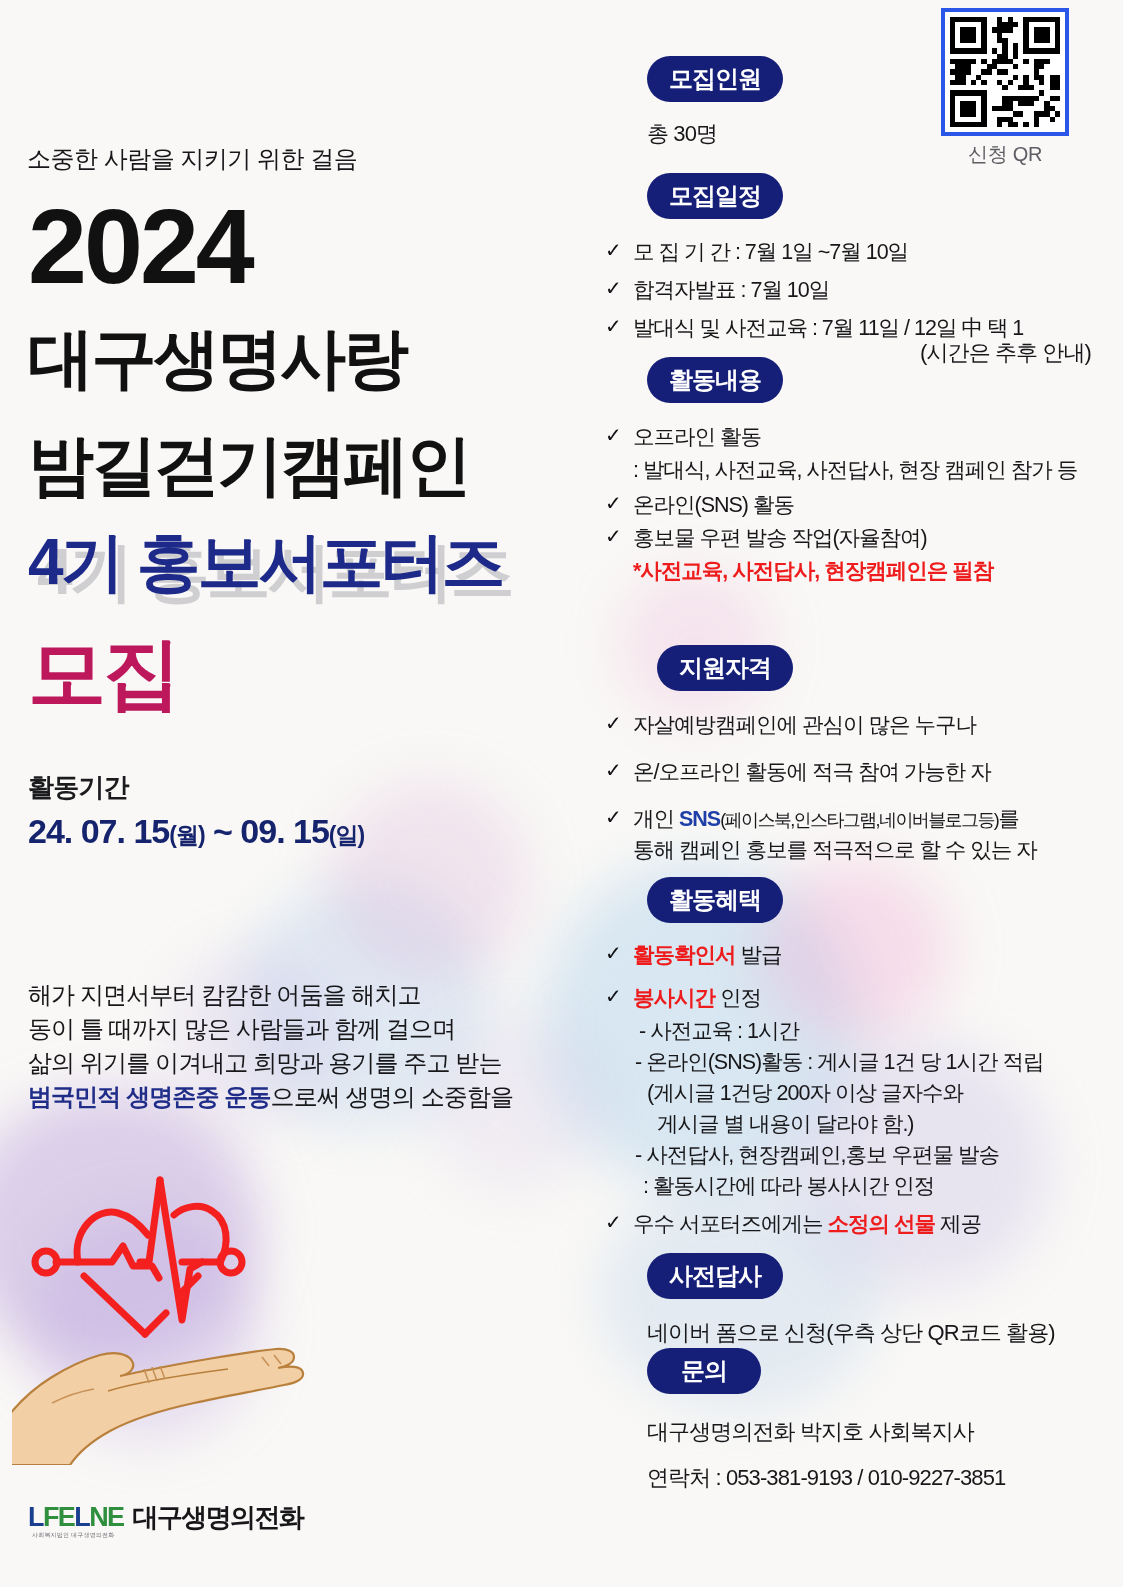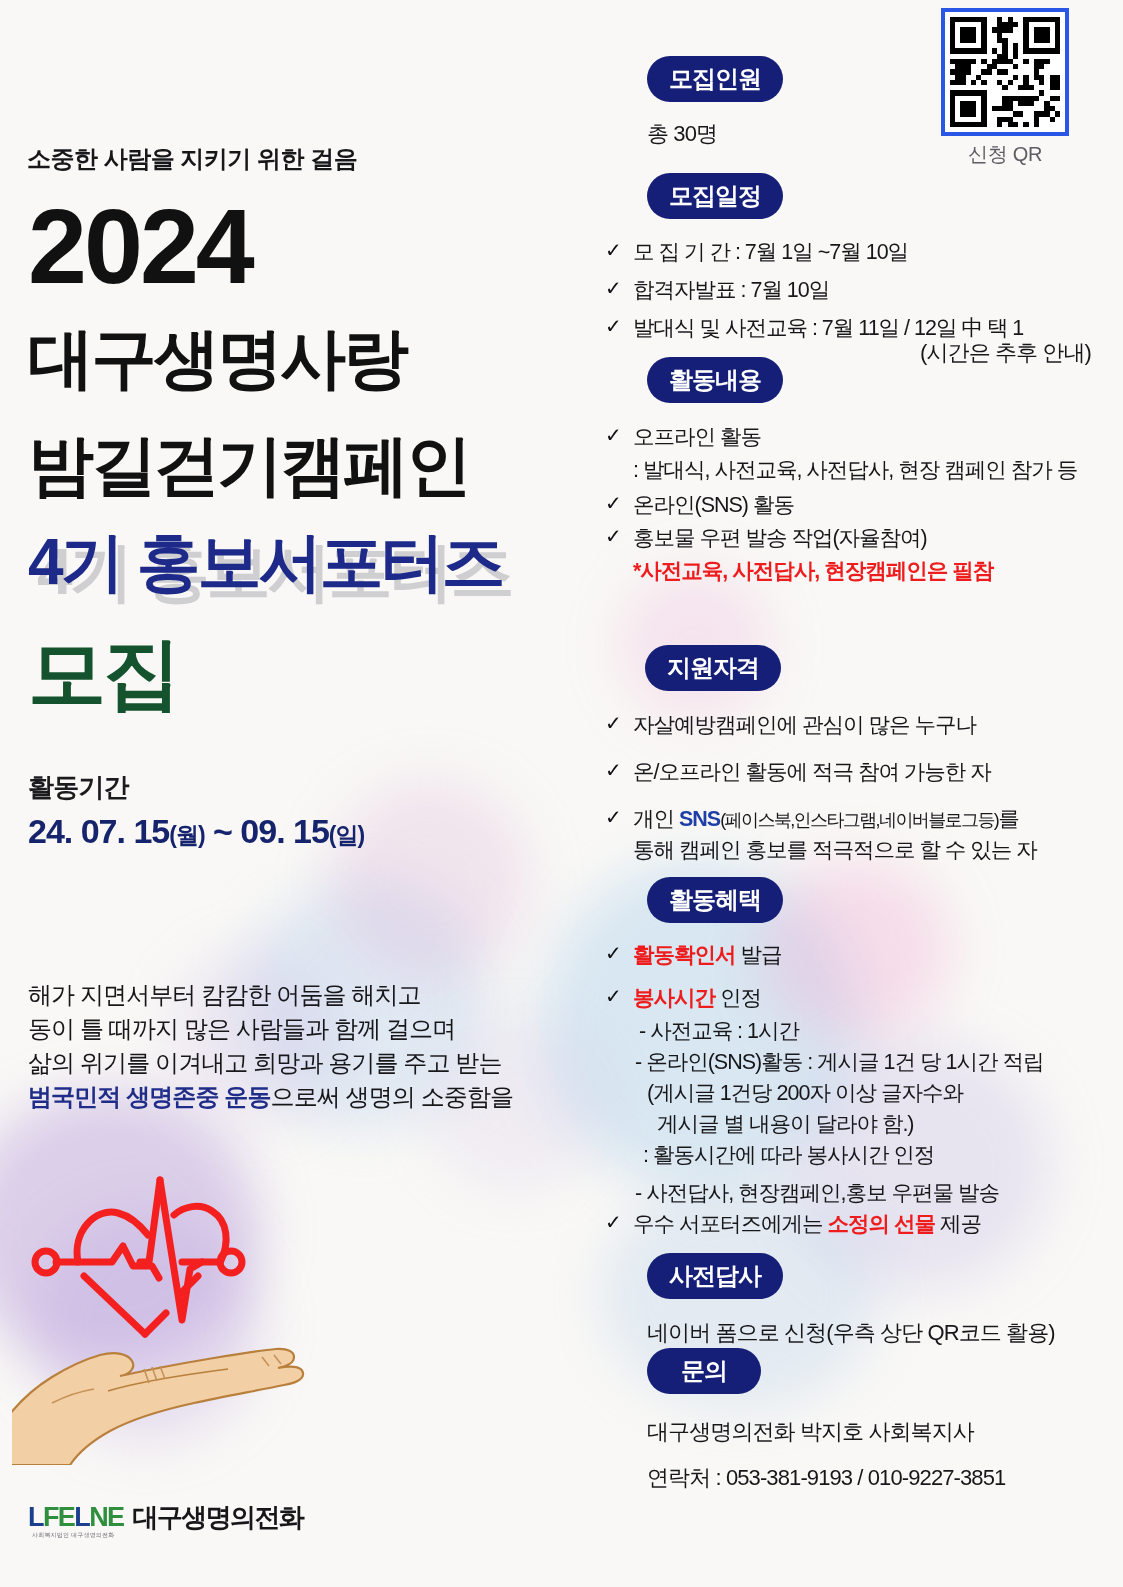--- a/index.html
+++ b/index.html
@@ -23,31 +23,31 @@
   .b6{left:760px;  top:860px;  width:190px;height:180px; background:rgba(240,170,212,.34);}
   .b7{left:620px;  top:570px;  width:150px;height:150px; background:rgba(236,176,214,.28);}
   .b8{left:790px;  top:1040px; width:260px;height:250px; background:rgba(180,170,225,.26);}
   .b9{left:600px;  top:1180px; width:280px;height:230px; background:rgba(176,202,232,.30);}
   .b10{left:170px; top:950px;  width:170px;height:170px; background:rgba(196,176,226,.22);}
   .b11{left:430px; top:1020px; width:170px;height:170px; background:rgba(206,190,230,.20);}
 
   
   .left{position:absolute;left:0;top:0;width:600px;height:1587px;z-index:2;}
 
-  .kicker{position:absolute;left:27px;top:143px;font-size:24px;font-weight:bold;letter-spacing:-.5px;color:#17171a;}
+  .kicker{position:absolute;left:27px;top:143px;font-size:24px;font-weight:normal;letter-spacing:-.5px;color:#17171a;}
 
   .year{position:absolute;left:28px;top:193px;font-size:106px;font-weight:bold;letter-spacing:-3px;line-height:1;color:#111;}
 
   .t-line1{position:absolute;left:28px;top:325px;font-size:66px;font-weight:bold;letter-spacing:-3px;line-height:1;color:#111;}
   .t-line2{position:absolute;left:28px;top:432px;font-size:66px;font-weight:bold;letter-spacing:-3px;line-height:1;color:#111;}
 
   .t-highlight{position:absolute;left:28px;top:530px;font-size:64px;font-weight:bold;letter-spacing:-3px;line-height:1;color:#1d2a8a;
     text-shadow:9px 10px 0 rgba(150,150,160,.42);}
 
-  .t-line4{position:absolute;left:28px;top:634px;font-size:78px;font-weight:bold;letter-spacing:-3px;line-height:1;color:#14532d;}
+  .t-line4{position:absolute;left:28px;top:634px;font-size:78px;font-weight:bold;letter-spacing:-3px;line-height:1;color:#be185d;}
 
   .period-label{position:absolute;left:28px;top:770px;font-size:26px;font-weight:bold;letter-spacing:-.8px;color:#1b1b1e;}
   .period-value{position:absolute;left:28px;top:812px;font-size:34px;font-weight:bold;letter-spacing:-1px;color:#16246e;}
   .period-value .sm{font-size:23px;}
 
   .about-q{position:absolute;left:28px;top:898px;font-size:25px;font-weight:bold;letter-spacing:-1px;color:#1f2d88;}
   .about-q .blk{color:#17171a;}
 
   .about-body{position:absolute;left:28px;top:950px;width:540px;font-size:24px;line-height:1.42;letter-spacing:-.9px;color:#17171a;margin-top:28px;}
   .about-body .nv{color:#1f2d88;font-weight:bold;}
@@ -650,21 +650,21 @@
         <span class="ck">✓</span>
         <span class="txt">온라인(SNS) 활동</span>
       </div>
     <div class="li" style="margin-bottom:2px;">
         <span class="ck">✓</span>
         <span class="txt">홍보물 우편 발송 작업(자율참여)</span>
       </div>
     <div class="sub red">*사전교육, 사전답사, 현장캠페인은 필참</div>
   </div>
 
-  <div class="bpos" style="left:45px;top:645px;text-decoration:underline;">
+  <div class="bpos" style="left:57px;top:645px;text-decoration:underline;">
     <span class="badge w1">지원자격</span>
   </div>
   <div class="list" style="left:5px;top:710px;width:518px;">
     <div class="li" style="margin-bottom:16px;">
         <span class="ck">✓</span>
         <span class="txt">자살예방캠페인에 관심이 많은 누구나</span>
       </div>
     <div class="li" style="margin-bottom:16px;">
         <span class="ck">✓</span>
         <span class="txt">온/오프라인 활동에 적극 참여 가능한 자</span>
@@ -684,22 +684,22 @@
         <span class="txt"><span class="red">활동확인서</span><span> 발급</span></span>
       </div>
     <div class="li" style="margin-bottom:2px;">
         <span class="ck">✓</span>
         <span class="txt"><span class="red">봉사시간</span><span> 인정</span></span>
       </div>
     <div class="sub" style="padding-left:34px;">- 사전교육 : 1시간</div>
     <div class="sub" style="padding-left:30px;">- 온라인(SNS)활동 : 게시글 1건 당 1시간 적립</div>
     <div class="sub" style="padding-left:42px;">(게시글 1건당 200자 이상 글자수와</div>
     <div class="sub" style="padding-left:52px;">게시글 별 내용이 달라야 함.)</div>
+    <div class="sub" style="padding-left:30px;">- 사전답사, 현장캠페인,홍보 우편물 발송</div>
     <div class="sub" style="padding-left:38px;margin-bottom:7px;">: 활동시간에 따라 봉사시간 인정</div>
-    <div class="sub" style="padding-left:30px;">- 사전답사, 현장캠페인,홍보 우편물 발송</div>
     <div class="li">
         <span class="ck">✓</span>
         <span class="txt"><span>우수 서포터즈에게는 </span><span class="red">소정의 선물</span><span> 제공</span></span>
       </div>
   </div>
 
   <div class="bpos" style="left:47px;top:1253px;">
     <span class="badge w1">사전답사</span>
   </div>
   <div class="plain" style="left:47px;top:1317px;">네이버 폼으로 신청(우측 상단 QR코드 활용)</div>

